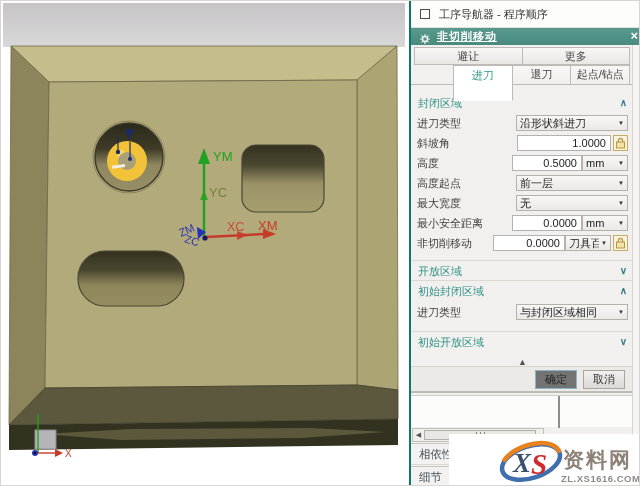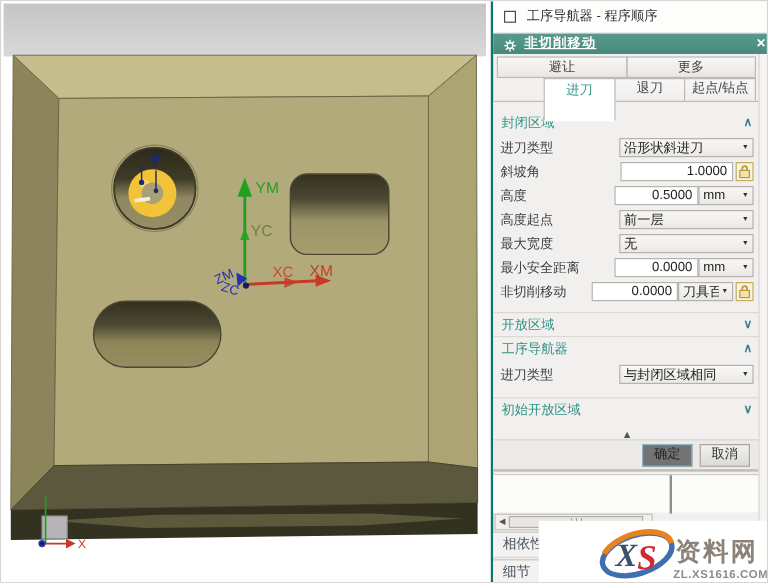--- a/index.html
+++ b/index.html
@@ -255,21 +255,21 @@
           </span>
       </div>
 
       <div class="gap"></div>
       <div class="sec">
         <span>开放区域</span>
         <span class="chev">∨</span>
       </div>
 
       <div class="sec">
-        <span>工序导航器</span>
+        <span>初始封闭区域</span>
         <span class="chev">∧</span>
       </div>
 
       <div class="row" style="height:24px;">
         <span class="lbl">进刀类型</span>
           <span class="sp"></span>
         <span class="dd w92">
             <span class="txt">与封闭区域相同</span>
             <span class="arr">▼</span>
           </span>

